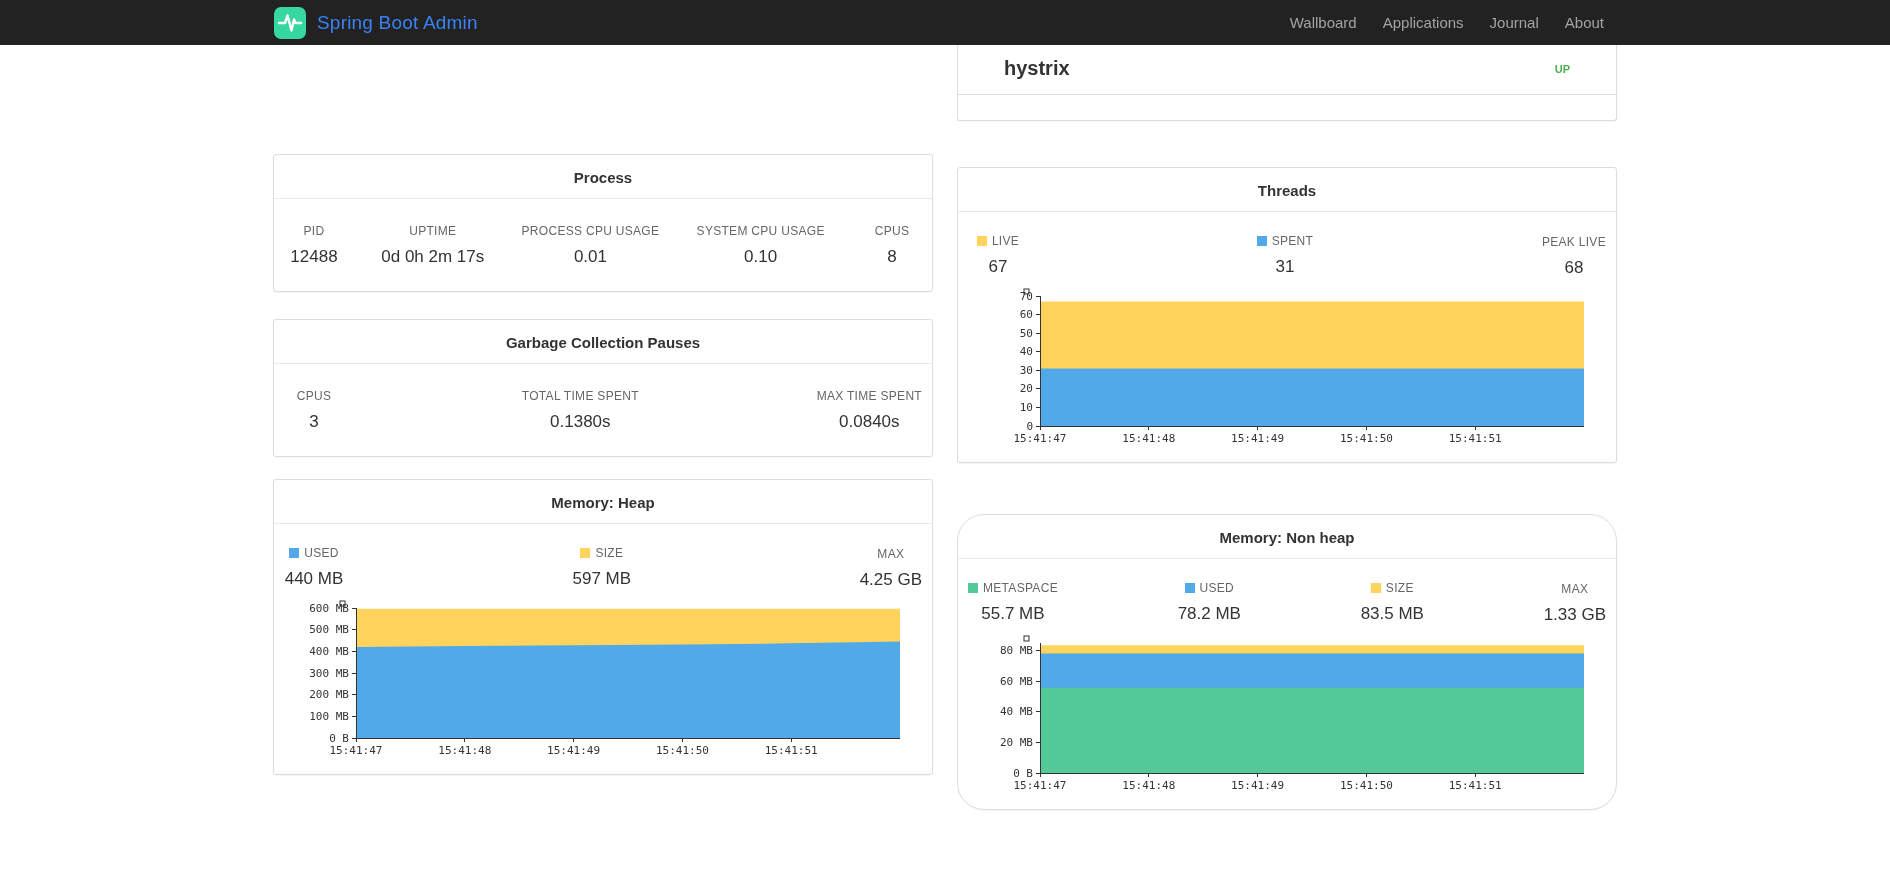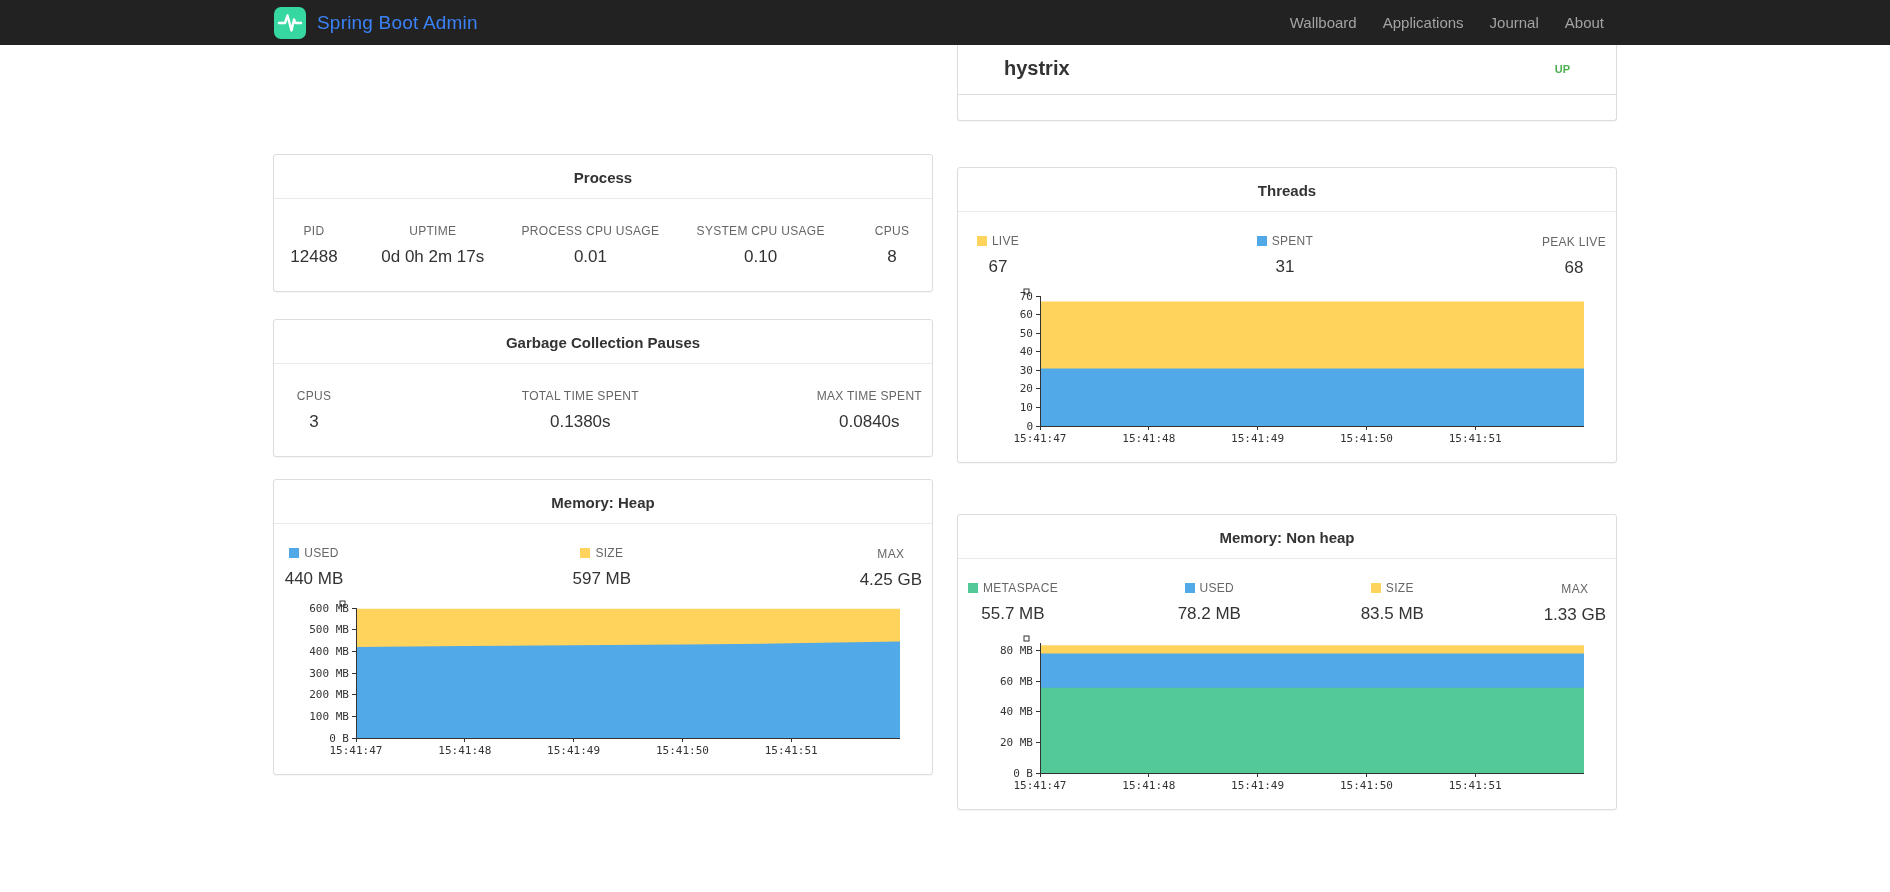--- a/index.html
+++ b/index.html
@@ -100,21 +100,21 @@
     font-size: 11px;
     margin-left: 20px;
   }
   .health-footer { height: 25px; }
 
   
   .panel-process  { margin-top: 109px; }
   .panel-gc       { margin-top: 27px; }
   .panel-heap     { margin-top: 22px; }
   .panel-threads  { margin-top: 46px; }
-  .panel-nonheap  { margin-top: 51px; }
+  .panel-nonheap  { margin-top: 51px; border-radius: 27px; }
 
   
   .stats-row {
     display: flex;
     justify-content: space-between;
     align-items: flex-start;
     text-align: center;
     padding: 22px 10px 24px;
   }
   .chart-panel .stats-row { padding: 20px 10px 4px; }

